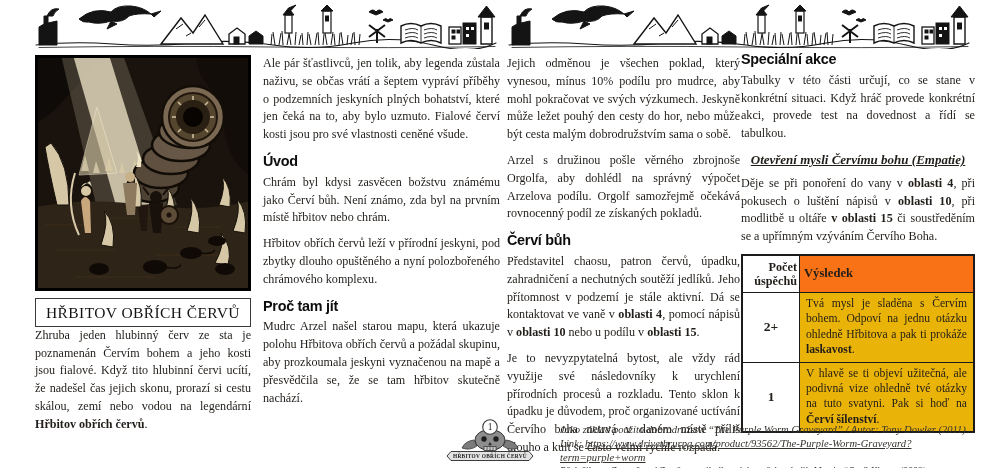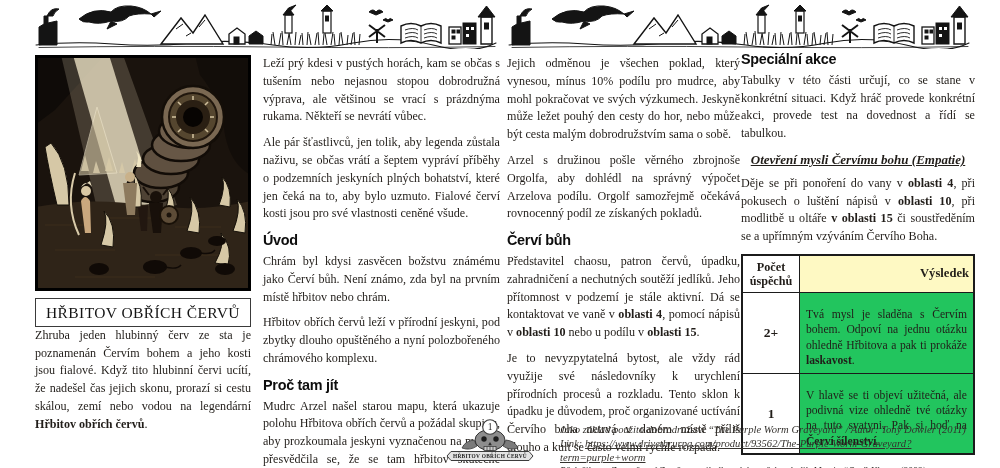--- a/index.html
+++ b/index.html
@@ -21,25 +21,25 @@
          transform:scaleX(0.96);transform-origin:left;}
   .subhead{font-weight:700;font-style:italic;text-decoration:underline;font-size:13px;
            margin:4px 0 6px 0;text-align:center;}
   .illus{display:block;width:216px;height:236px;}
   .titlebox{margin-top:7px;border:1px solid #3a3a3a;padding:5px 2px 4px 2px;text-align:center;
             font-size:15.5px;letter-spacing:0.4px;color:#141414;white-space:nowrap;}
   #col1 .para{}
   table.successes{border-collapse:collapse;width:100%;margin-top:7px;border:2px solid #1b1b1b;
                   font-size:11.6px;}
   table.successes th,table.successes td{border:1px solid #1b1b1b;vertical-align:middle;}
-  th.h-success{width:52px;text-align:center;font-weight:700;font-size:12.2px;line-height:14px;
+  th.h-success{width:52px;text-align:right;font-weight:700;font-size:12.2px;line-height:14px;
                padding:4px 2px;background:#ffffff;}
-  th.h-result{text-align:right;font-weight:700;font-size:12.6px;padding:4px;background:#fef9c3;}
+  th.h-result{text-align:left;font-weight:700;font-size:12.6px;padding:4px;background:#f97316;}
   td.n{width:52px;text-align:center;font-weight:700;font-size:13.5px;background:#ffffff;}
-  td.r{background:#22c55e;text-align:justify;padding:14px 6px 4px 6px;line-height:15.4px;}
+  td.r{background:#eab308;text-align:justify;padding:3px 6px 4px 6px;line-height:15.4px;}
   .footer-logo{position:absolute;left:444px;top:418px;width:92px;height:47px;}
   .footer-logo svg{width:100%;height:100%;display:block;}
   .credits{position:absolute;left:560px;top:423px;width:430px;font-style:italic;
            font-size:10.6px;line-height:13.8px;color:#35322e;}
   .credits .small{font-size:9.7px;}
   .credits a{color:#35322e;text-decoration:underline;}
 </style>
 </head>
 <body>
 
@@ -222,21 +222,20 @@
     </svg>
 
     <div class="titlebox">
       <span>HŘBITOV OBŘÍCH ČERVŮ</span>
     </div>
 
     <p class="para"><span>Zhruba jeden hlubinný červ ze sta je poznamenán Červím bohem a jeho kosti jsou fialové. Když tito hlubinní červi ucítí, že nadešel čas jejich skonu, prorazí si cestu skálou, zemí nebo vodou na legendární </span><b>Hřbitov obřích červů</b><span>.</span></p>
   </div>
 
   <div class="col" id="col2">
-    <p class="para">Leží prý kdesi v pustých horách, kam se občas s tušením nebo nejasnou stopou dobrodružná výprava, ale většinou se vrací s prázdnýma rukama. Někteří se nevrátí vůbec.</p>
     <p class="para">Ale pár šťastlivců, jen tolik, aby legenda zůstala naživu, se občas vrátí a šeptem vypráví příběhy o podzemních jeskyních plných bohatství, které jen čeká na to, aby bylo uzmuto. Fialové červí kosti jsou pro své vlastnosti ceněné všude.</p>
     <h2 class="sec">Úvod</h2>
     <p class="para">Chrám byl kdysi zasvěcen božstvu známému jako Červí bůh. Není známo, zda byl na prvním místě hřbitov nebo chrám.</p>
     <p class="para">Hřbitov obřích červů leží v přírodní jeskyni, pod zbytky dlouho opuštěného a nyní polozbořeného chrámového komplexu.</p>
     <h2 class="sec">Proč tam jít</h2>
     <p class="para">Mudrc Arzel našel starou mapu, která ukazuje polohu Hřbitova obřích červů a požádal skupinu, aby prozkoumala jeskyni vyznačenou na mapě a přesvědčila se, že se tam hřbitov skutečně nachází.</p>
   </div>
 
   <div class="col" id="col3">
     <p class="para">Jejich odměnou je všechen poklad, který vynesou, mínus 10% podílu pro mudrce, aby mohl pokračovat ve svých výzkumech. Jeskyně může ležet pouhý den cesty do hor, nebo může být cesta malým dobrodružstvím sama o sobě.</p>

